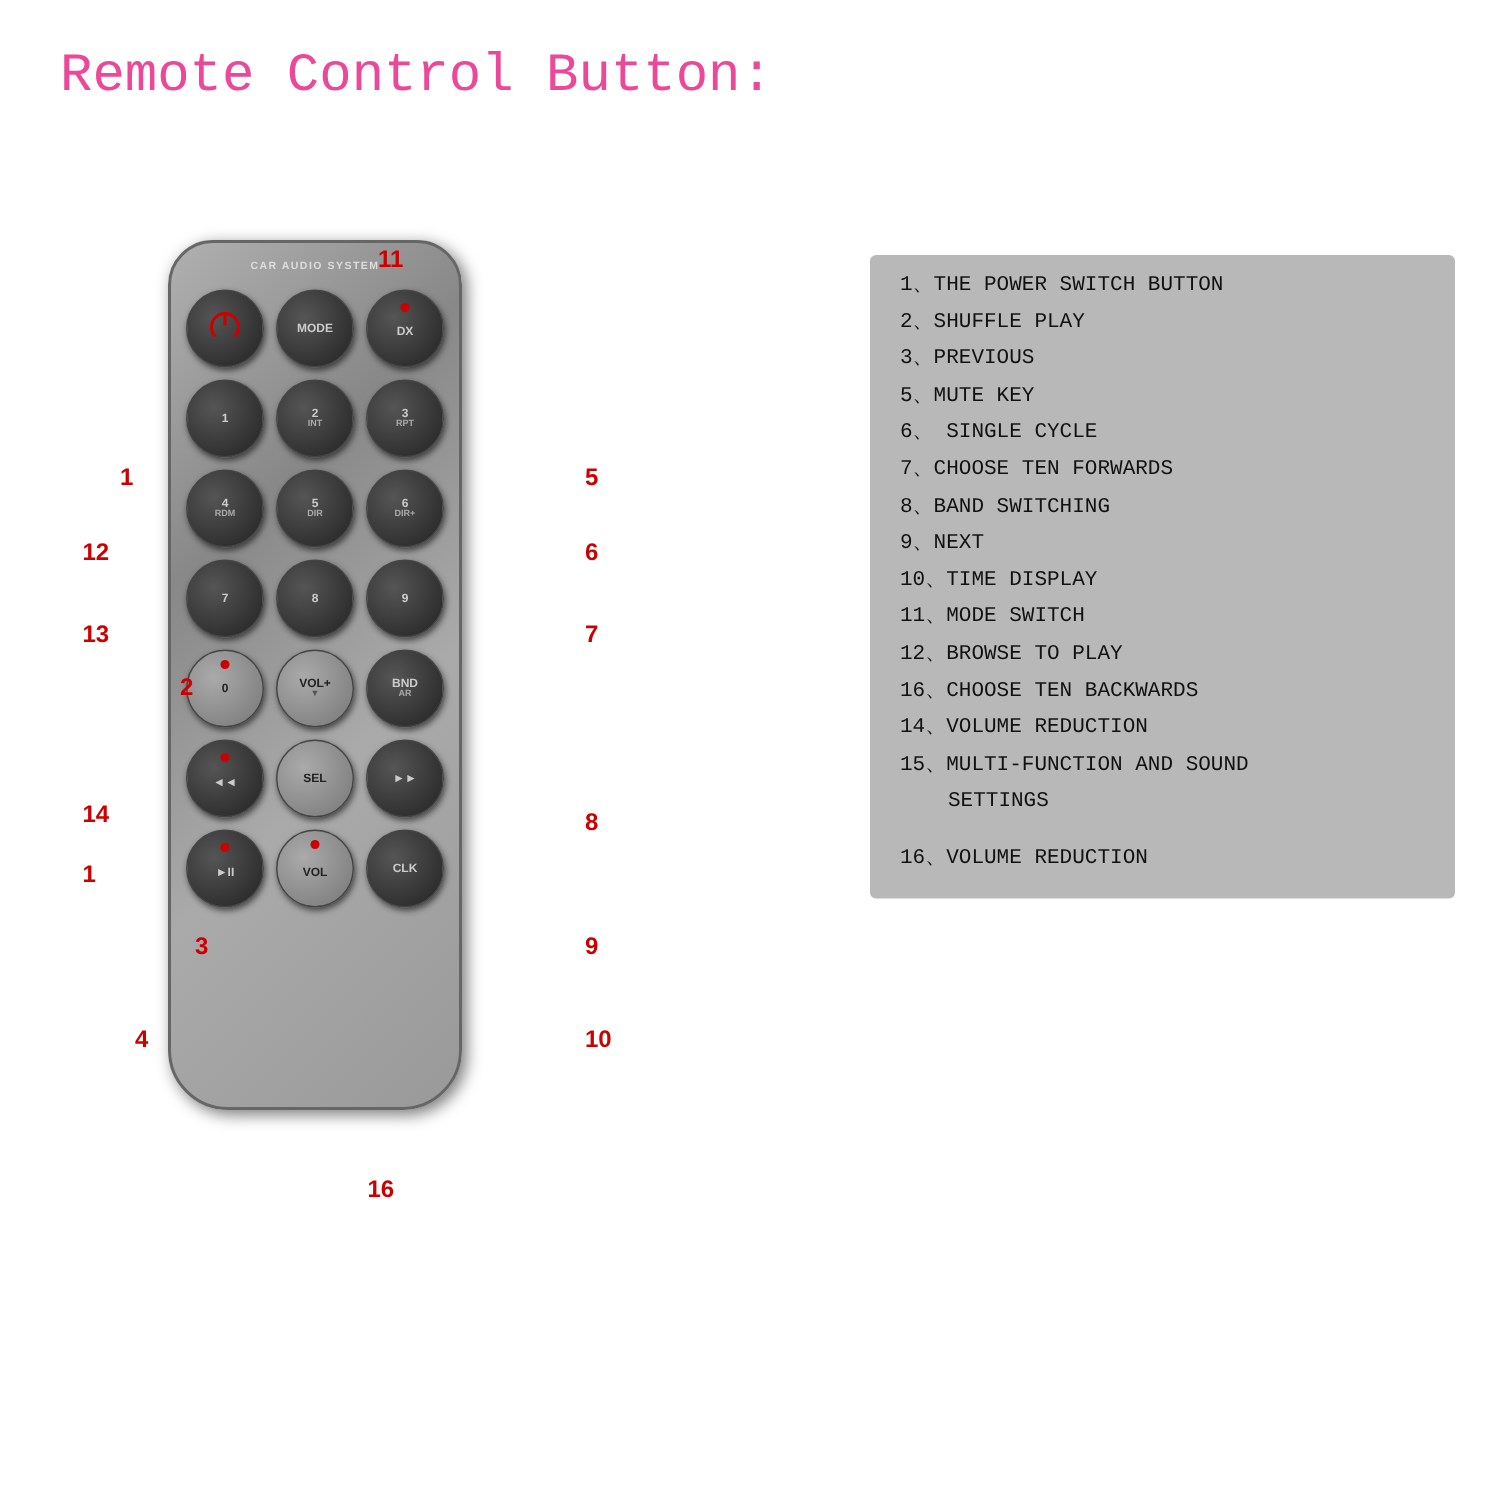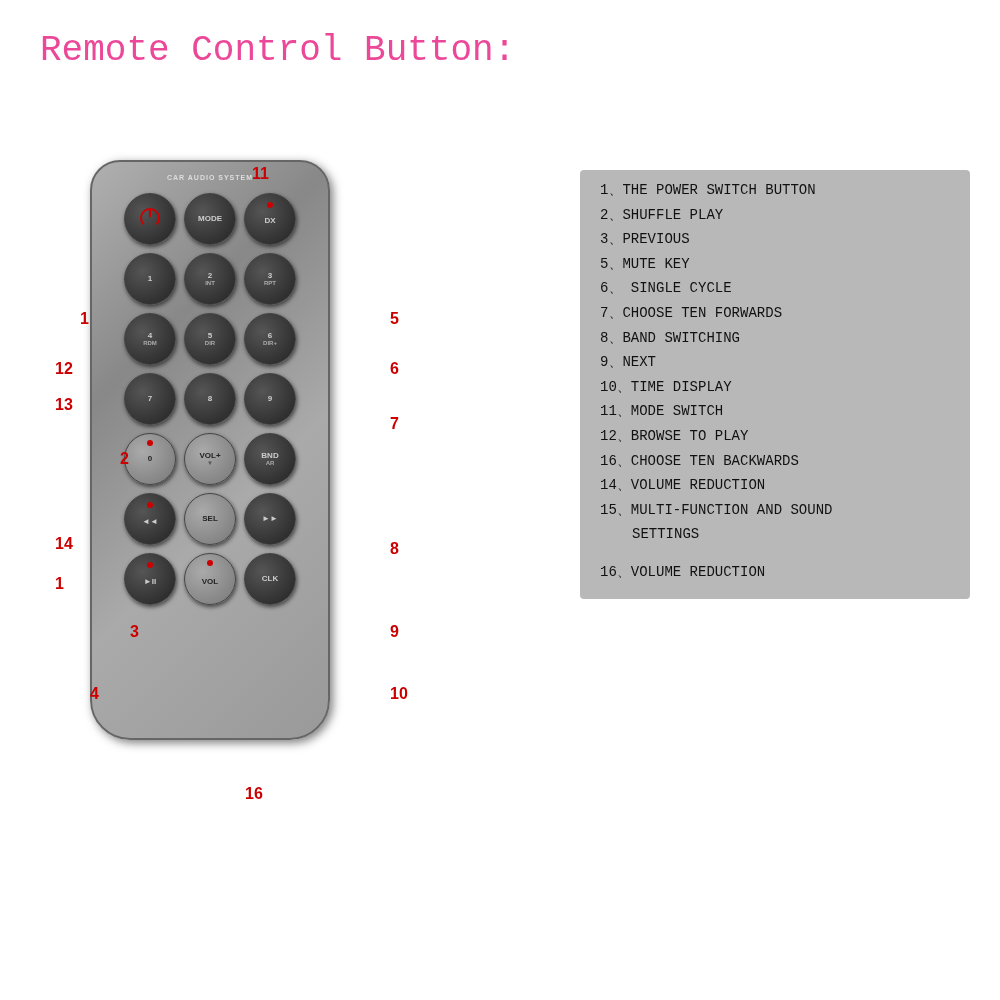--- a/index.html
+++ b/index.html
@@ -25,21 +25,21 @@
     
     .remote-container {
       position: absolute;
       top: 160px;
       left: 80px;
       width: 260px;
       height: 620px;
     }
 
     .remote-body {
-      width: 240px;
+      width: 196px;
       height: 580px;
       background: linear-gradient(135deg, #b0b0b0 0%, #888 30%, #aaa 60%, #999 100%);
       border-radius: 30px 30px 40px 40px;
       position: relative;
       margin: 0 auto;
       border: 2px solid #666;
       box-shadow: 3px 3px 10px rgba(0,0,0,0.5);
     }
 
     .remote-label {
@@ -279,21 +279,21 @@
   </div>
 </div>
 
 <div class="callout-num" style="top:165px; left:252px;">11</div>
 
 <div class="callout-num" style="top:310px; left:80px;">1</div>
 <div class="callout-num" style="top:360px; left:55px;">12</div>
 <div class="callout-num" style="top:310px; left:390px;">5</div>
 <div class="callout-num" style="top:360px; left:390px;">6</div>
 
-<div class="callout-num" style="top:396px; left:55px;">13</div>
+<div class="callout-num" style="top:415px; left:55px;">13</div>
 <div class="callout-num" style="top:450px; left:120px;">2</div>
 <div class="callout-num" style="top:415px; left:390px;">7</div>
 
 <div class="callout-num" style="top:535px; left:55px;">14</div>
 <div class="callout-num" style="top:575px; left:55px;">1</div>
 <div class="callout-num" style="top:540px; left:390px;">8</div>
 
 <div class="callout-num" style="top:623px; left:130px;">3</div>
 <div class="callout-num" style="top:623px; left:390px;">9</div>
 

